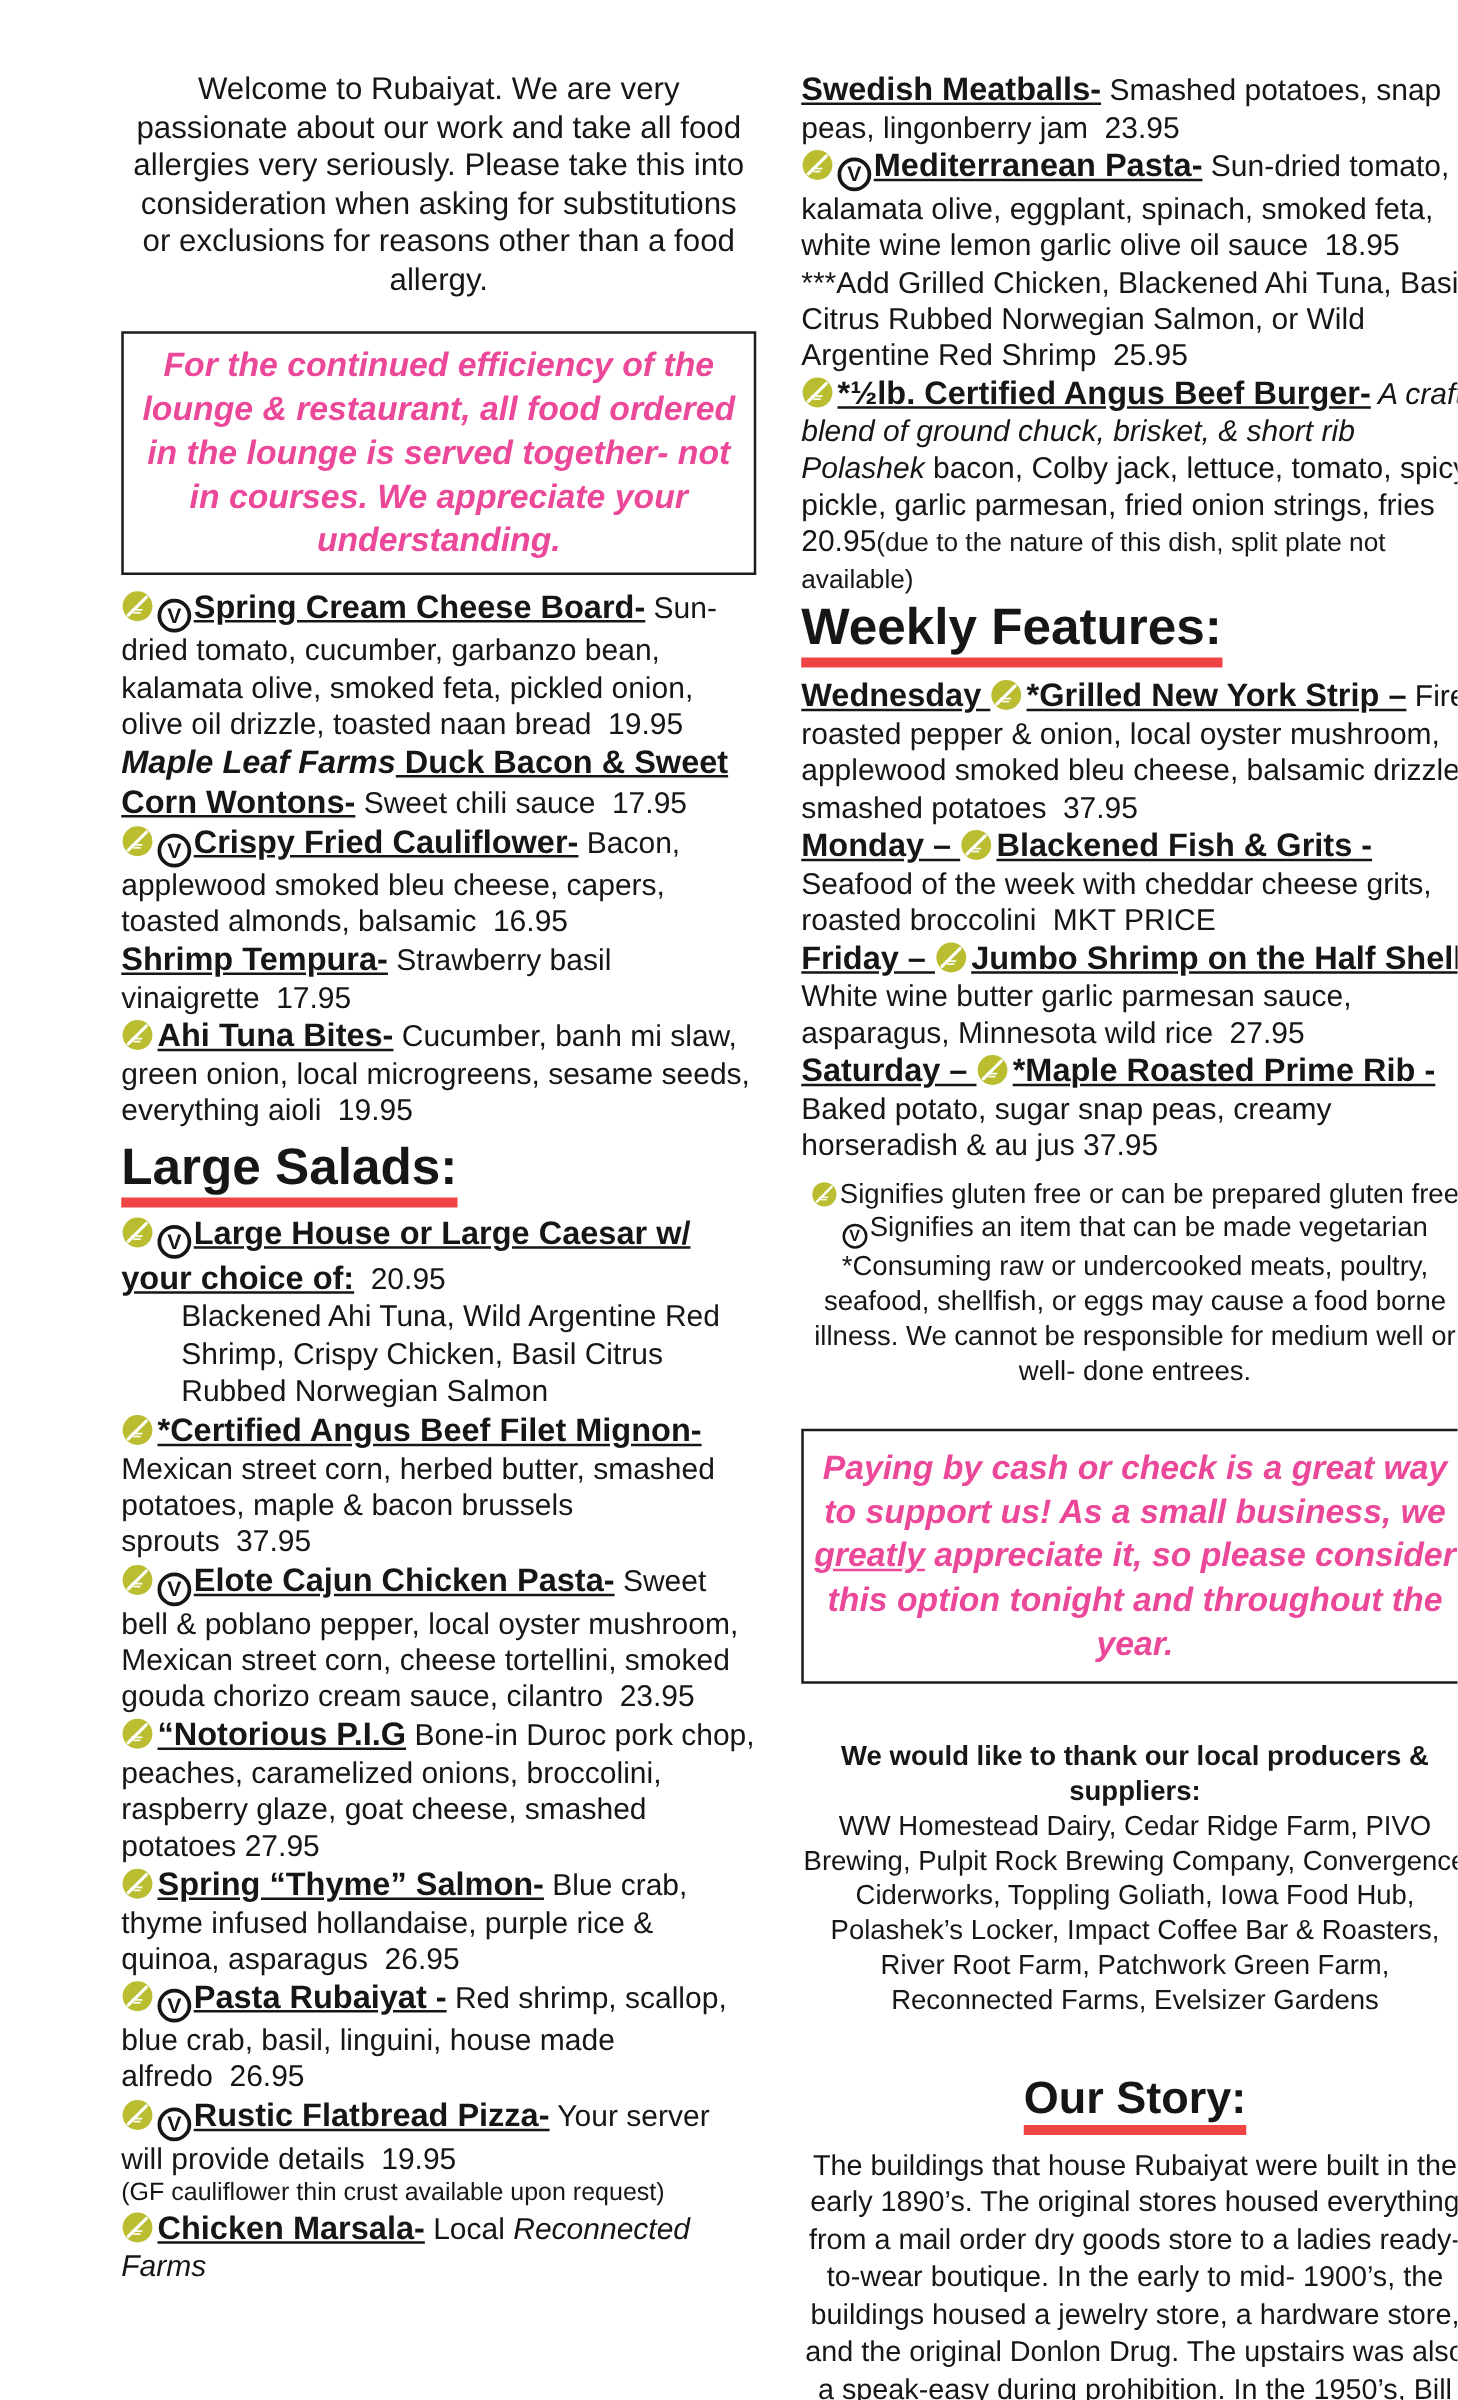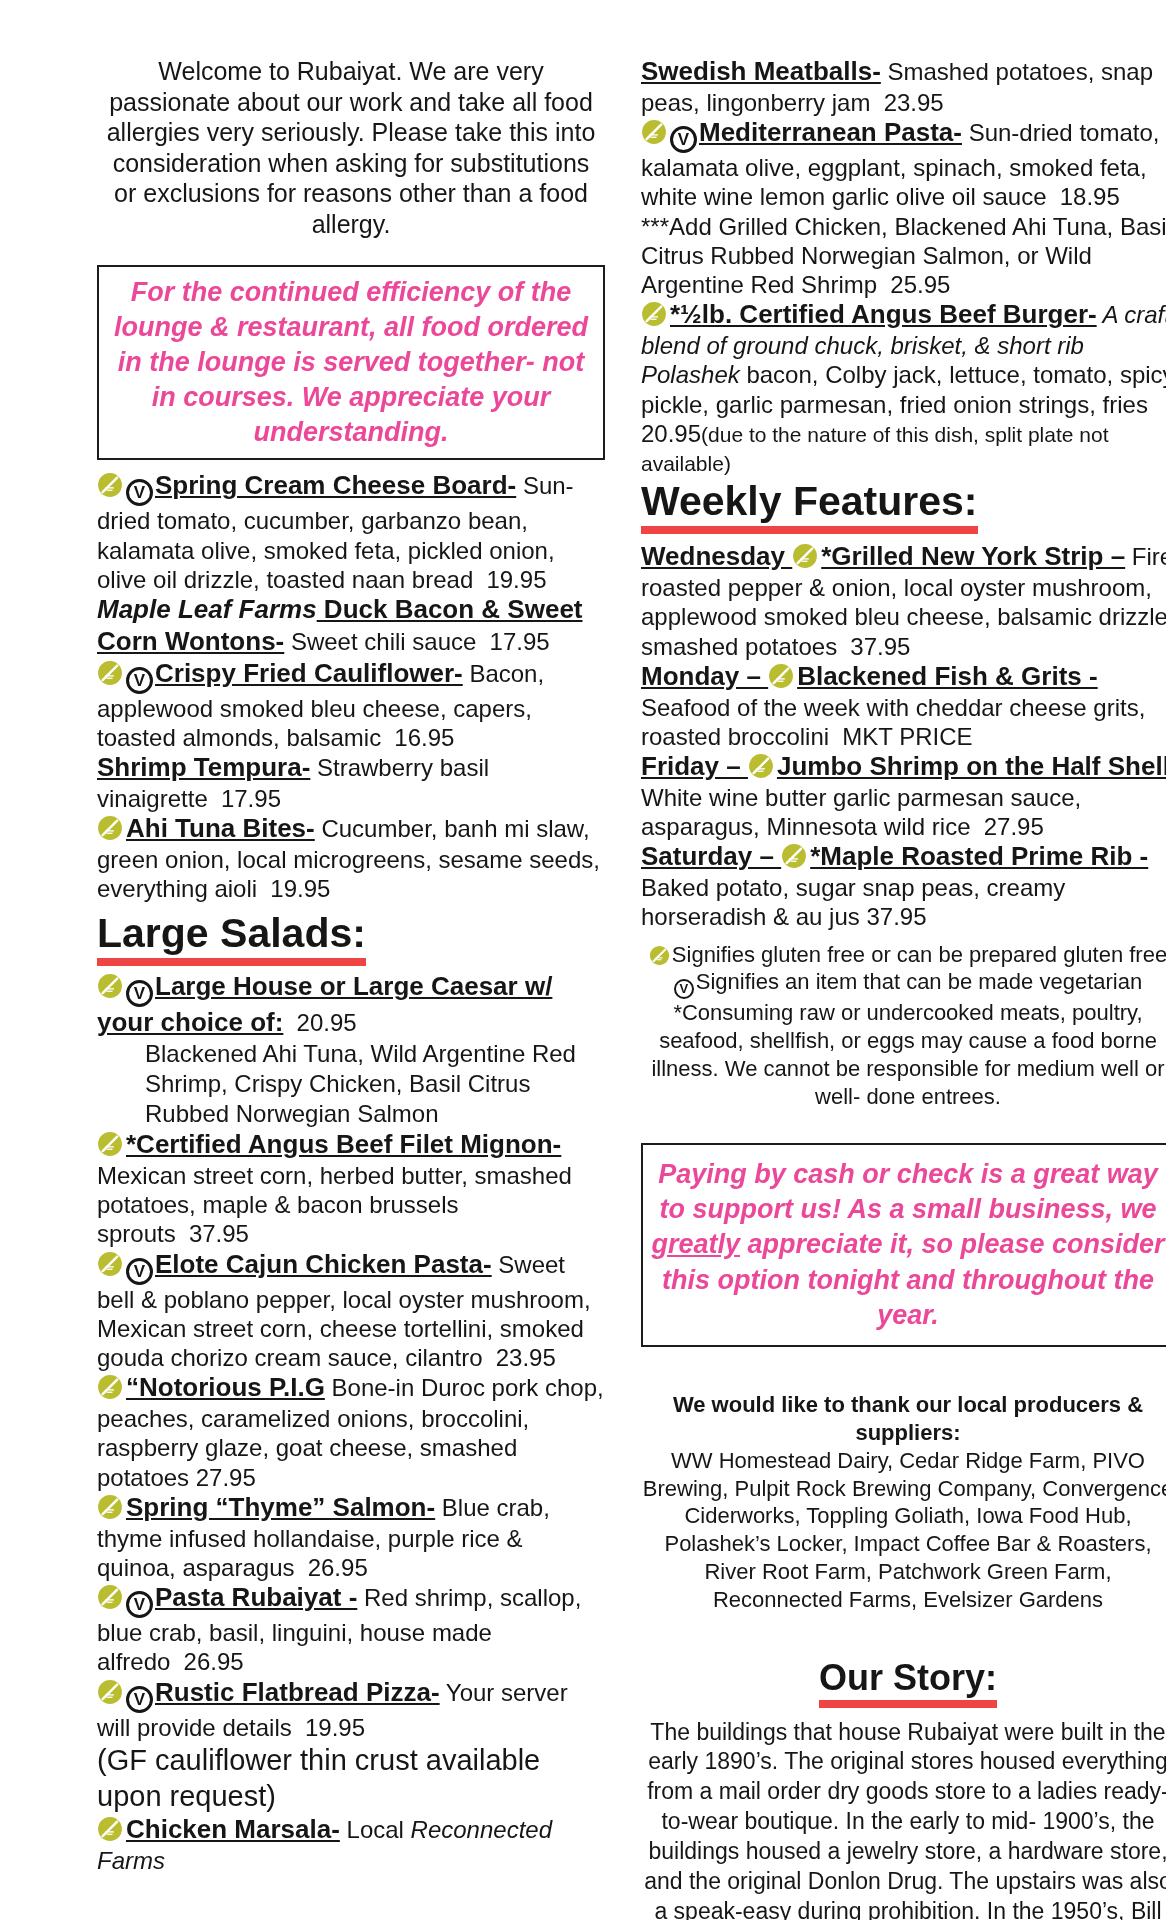--- a/index.html
+++ b/index.html
@@ -11,21 +11,21 @@
   .col-left{flex:0 0 508px;width:508px;}
   .col-right{flex:0 0 534px;width:534px;}
 
   .item{font-size:24px;line-height:1.22;}
   .b{font-weight:700;font-size:26px;text-decoration:underline;}
   .bi{font-weight:700;font-style:italic;font-size:26px;}
   .i{font-style:italic;}
   .u{text-decoration:underline;}
   .price{margin-left:0.55em;}
   .sub-line{padding-left:48px;font-size:24px;line-height:1.25;}
-  .item-line{font-size:29px;line-height:1.25;}
+  .item-line{font-size:20px;line-height:1.25;}
   .small-inline{font-size:21px;}
 
   .para{font-size:24px;line-height:1.22;}
   .para.center{text-align:center;}
   .para.small{font-size:22px;line-height:1.27;}
   .para.story{font-size:23px;line-height:1.3;}
   .para.boldp{font-weight:700;}
 
   .bluebox{border:2px solid #1c1c1c;color:#ec4899;font-weight:700;font-style:italic;
            text-align:center;font-size:27px;line-height:1.3;padding:8px 10px;}

